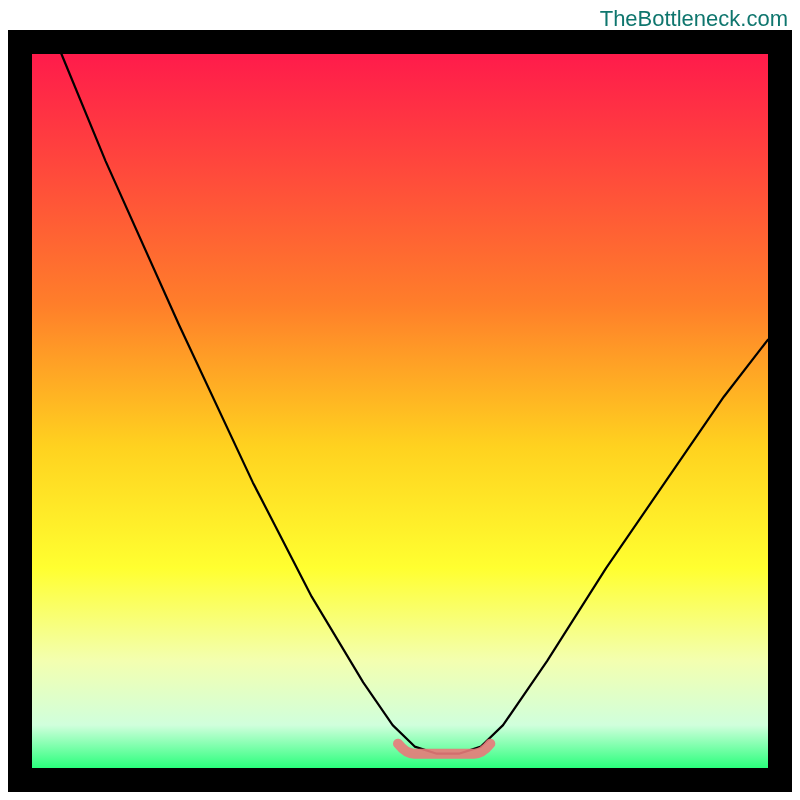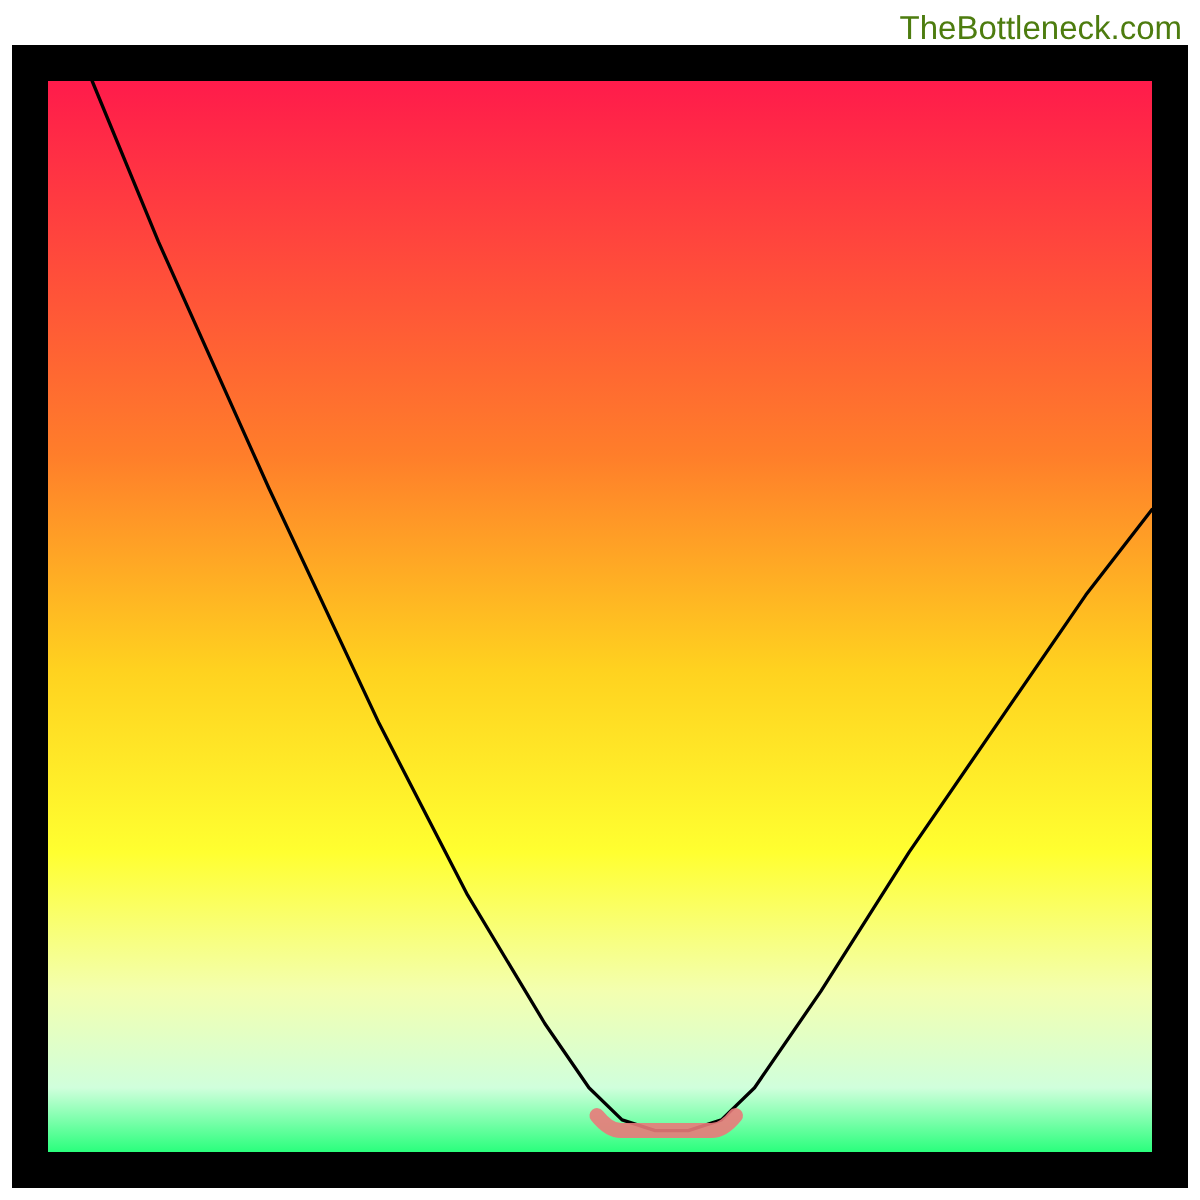--- a/index.html
+++ b/index.html
@@ -12,21 +12,21 @@
   }
   .container {
     position: relative;
     width: 800px;
     height: 800px;
   }
   .watermark {
     position: absolute;
     top: 6px;
     right: 12px;
-    color: #4d7c0f;
+    color: #0f766e;
     font-family: Arial, Helvetica, sans-serif;
     font-size: 22px;
     font-weight: 400;
     z-index: 10;
   }
   .frame {
     position: absolute;
     top: 30px;
     left: 8px;
     width: 784px;

